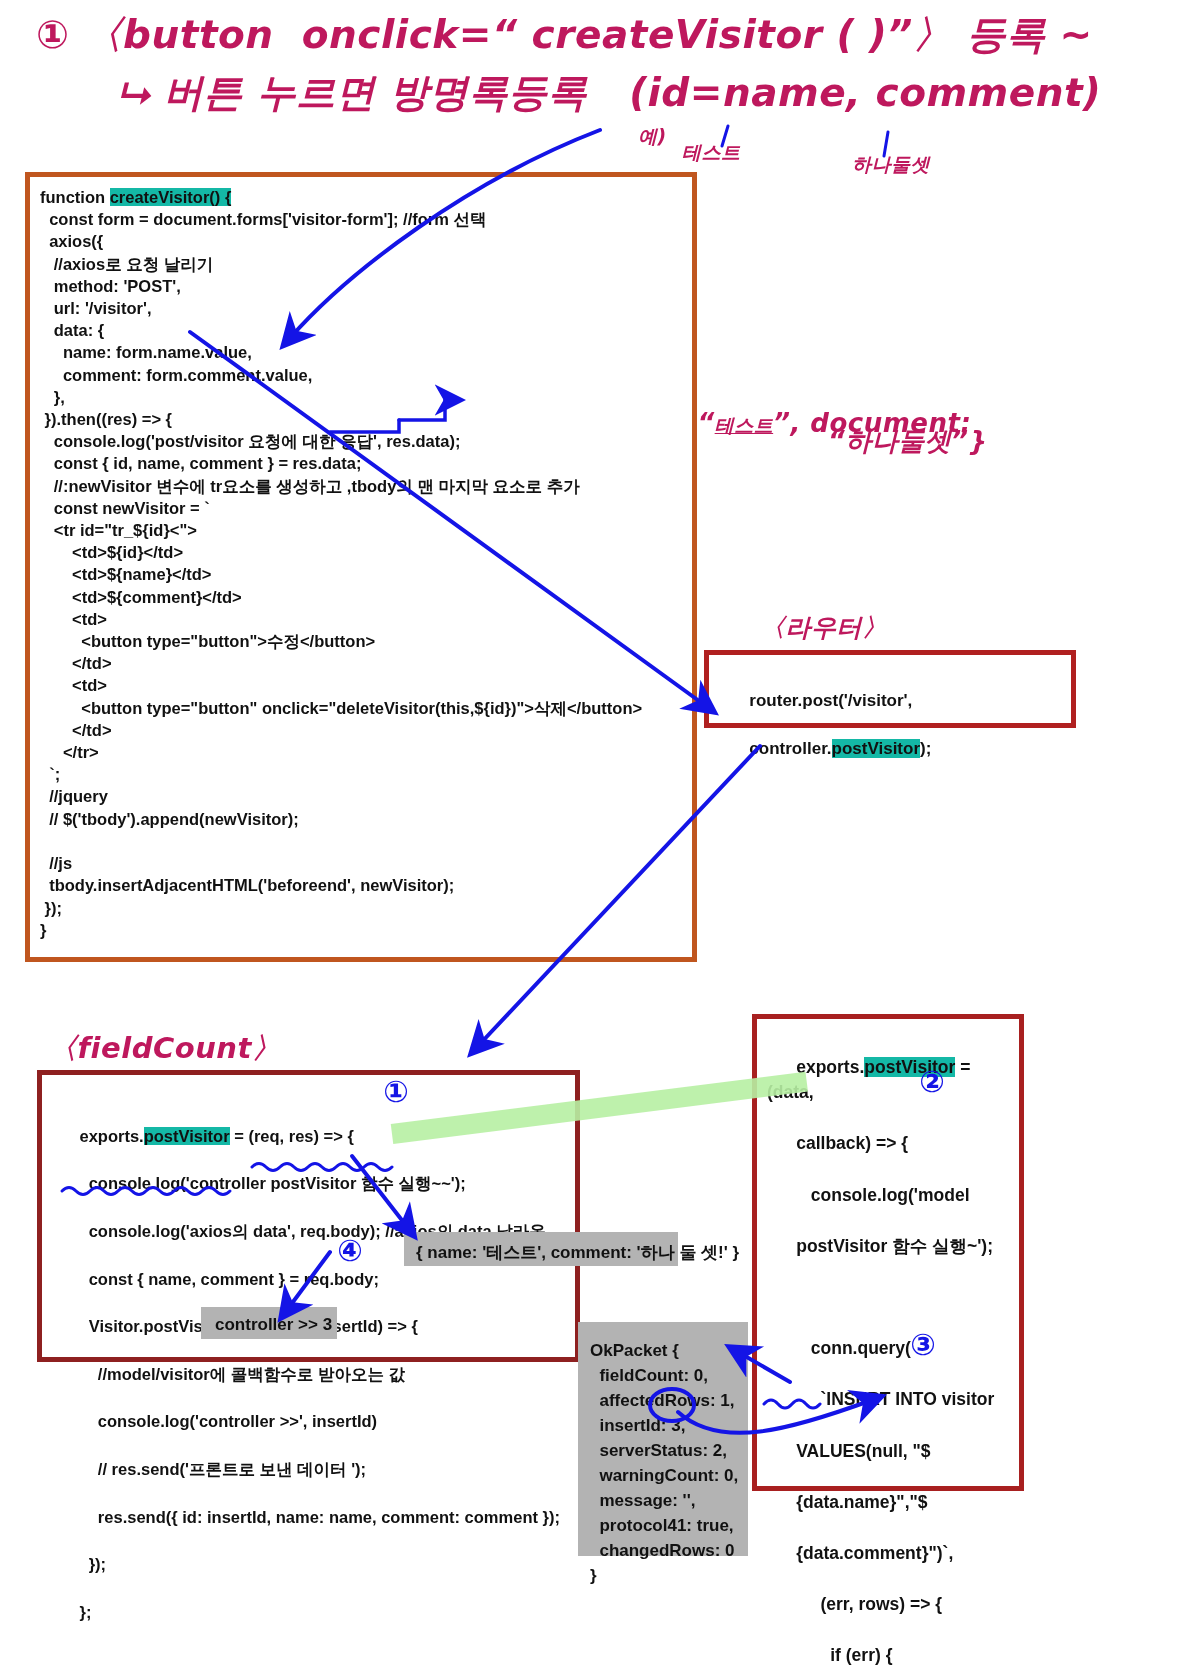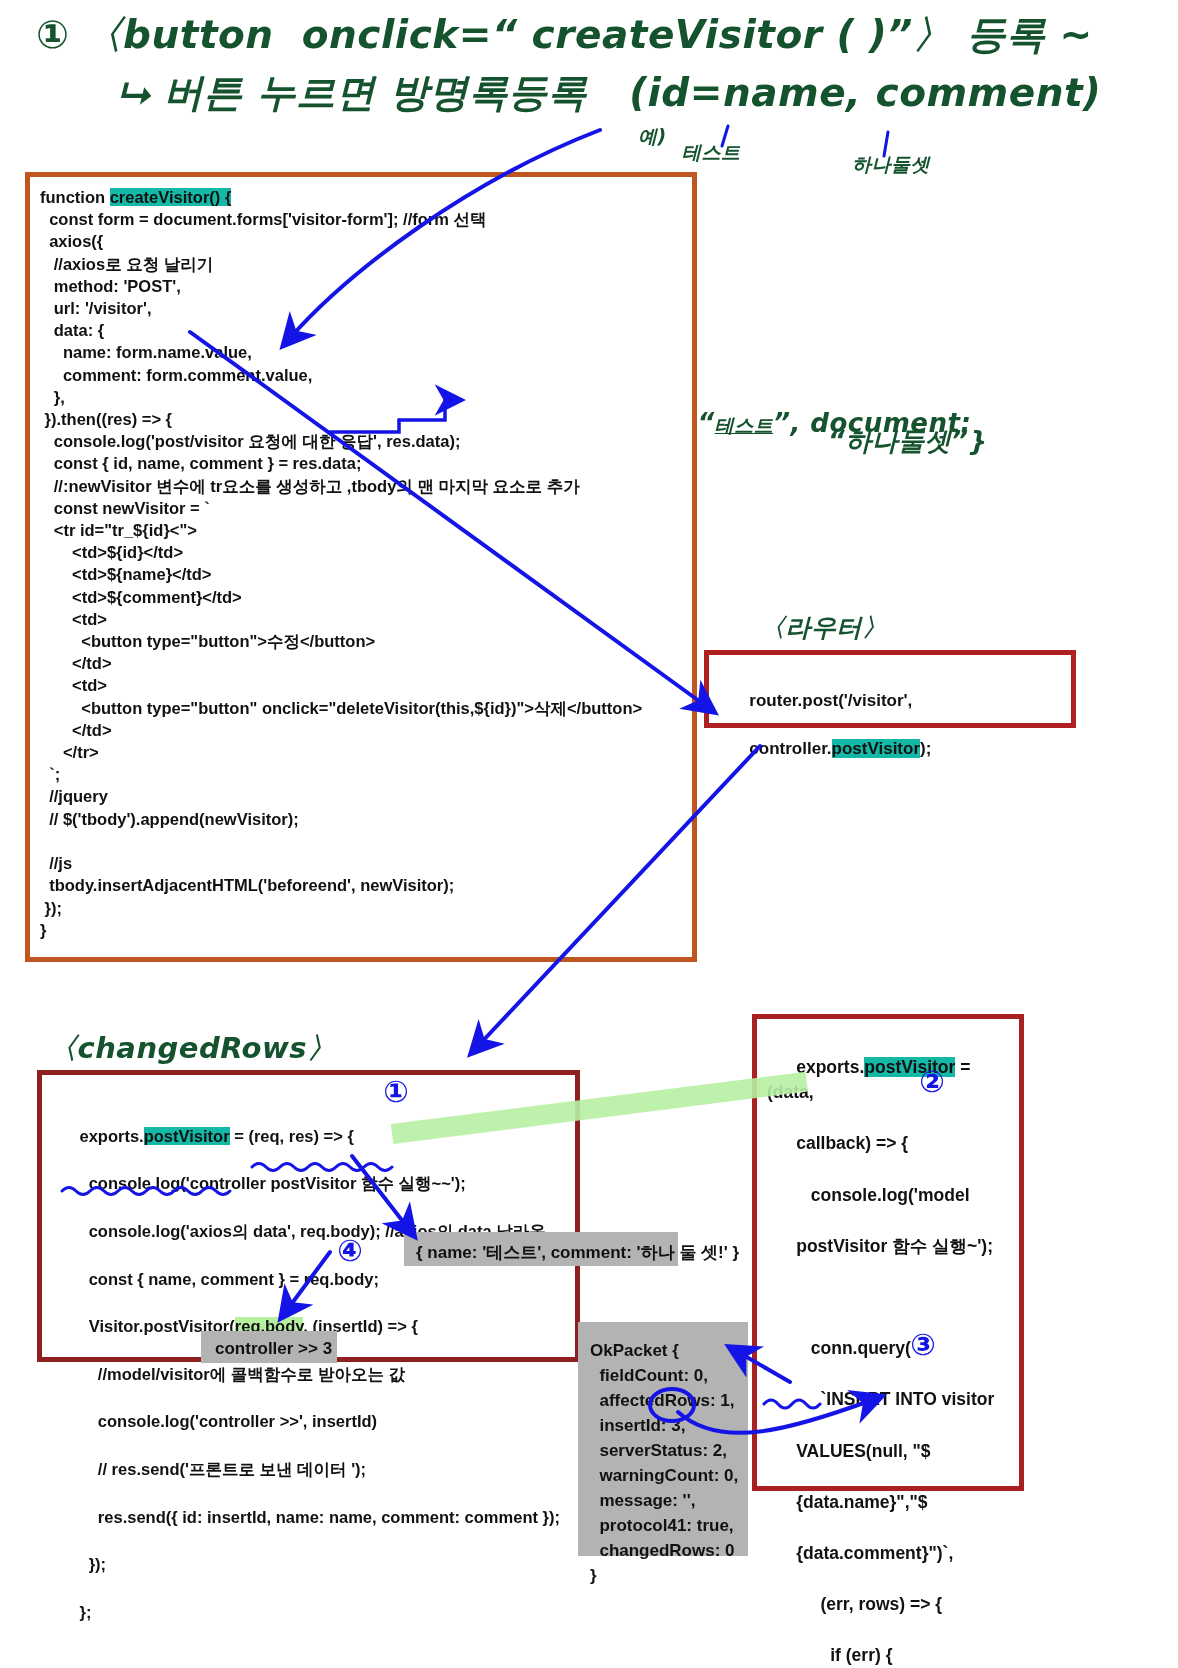--- a/index.html
+++ b/index.html
@@ -4,21 +4,21 @@
 <style>
   html,body{margin:0;padding:0;background:#ffffff;}
   body{
     width:1178px;height:1668px;position:relative;overflow:hidden;
     font-family:"Liberation Sans","DejaVu Sans",sans-serif;
   }
   .canvas{position:absolute;inset:0;}
 
   
   .hand{
-    position:absolute;color:#14532d;
+    position:absolute;color:#be185d;
     font-family:"DejaVu Sans","Liberation Sans",sans-serif;
     font-weight:700;font-style:italic;white-space:pre;
     letter-spacing:.5px;
   }
   .hand.big{font-size:39px;}
   .hand.mid{font-size:26px;}
   .hand.sml{font-size:19px;}
   .hand.label{font-size:25px;font-weight:700;}
 
   
@@ -39,21 +39,21 @@
   .hl{background:#14b8a6;}
   .hl-g{background:#b5f0a0;}
 
   
   .gray{
     position:absolute;background:#b3b3b3;color:#111;
     font-family:"Liberation Sans","DejaVu Sans",sans-serif;
     font-weight:700;white-space:pre;box-sizing:border-box;
   }
   #gray-reqbody{font-size:17px;padding:9px 12px;}
-  #gray-ctrl3{font-size:17px;padding:8px 14px;margin-top:24px;}
+  #gray-ctrl3{font-size:17px;padding:8px 14px;}
   #gray-okpacket{font-size:17px;line-height:25px;padding:16px 12px;white-space:pre;}
 
   
   svg.overlay{position:absolute;left:0;top:0;width:1178px;height:1668px;overflow:visible;pointer-events:none;}
 
   
   .circnum{
     position:absolute;color:#1414e6;font-weight:700;
     font-family:"DejaVu Sans",sans-serif;font-size:26px;
     width:34px;height:34px;line-height:32px;text-align:center;
@@ -68,21 +68,21 @@
 <div class="canvas">
 
   <div class="hand big" style="left:36px;top:8px;">① 〈button  onclick=“ createVisitor ( )”〉 등록 ~</div>
   <div class="hand big" style="left:118px;top:66px;">⮡ 버튼 누르면 방명록등록   (id=name, comment)</div>
 
   <div class="hand sml" style="left:638px;top:124px;">예)</div>
   <div class="hand sml" style="left:682px;top:140px;">테스트</div>
   <div class="hand sml" style="left:852px;top:152px;">하나둘셋</div>
 
   <div class="hand label" style="left:760px;top:611px;">〈라우터〉</div>
-  <div class="hand label" style="left:48px;top:1029px;font-size:29px;">〈changedRows〉</div>
+  <div class="hand label" style="left:48px;top:1029px;font-size:29px;">〈fieldCount〉</div>
   <div class="hand label" style="left:756px;top:1028px;font-size:25px;">〈model〉</div>
 
   <div class="hand mid" style="left:459px;top:378px;">
     <span>{id:3 , name:“</span><span style="font-size:19px;text-decoration:underline;">테스트</span><span>”, document:</span>
   </div>
   <div class="hand mid" style="left:828px;top:424px;">“하나둘셋”}</div>
 
   <div class="codebox" id="index-box" style="left:25px;top:172px;width:672px;height:790px;">
     <div class="code" style="padding:9px 10px 0 10px;"><span>function </span><span class="hl">createVisitor() {</span>
 <span>  const form = document.forms['visitor-form']; //form 선택

